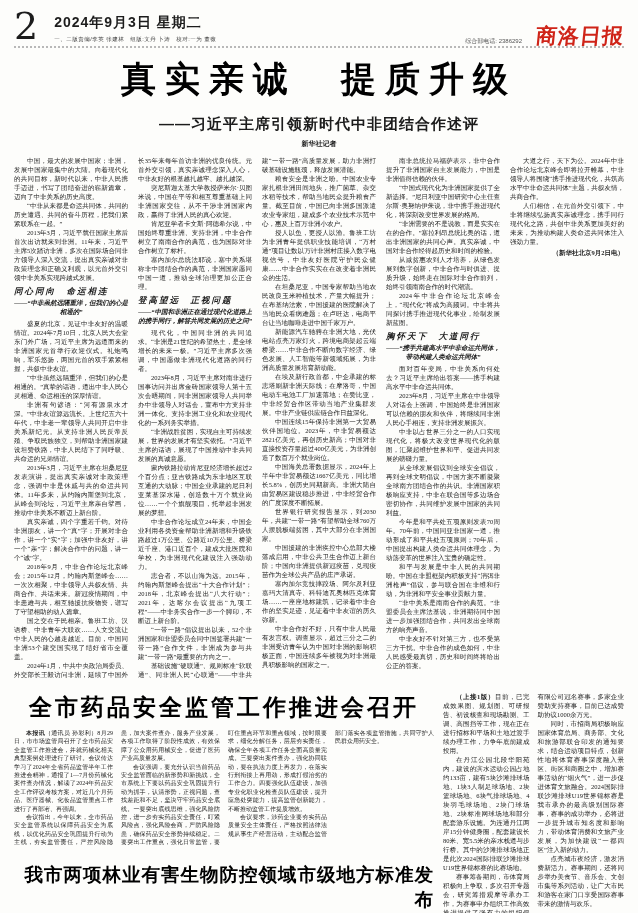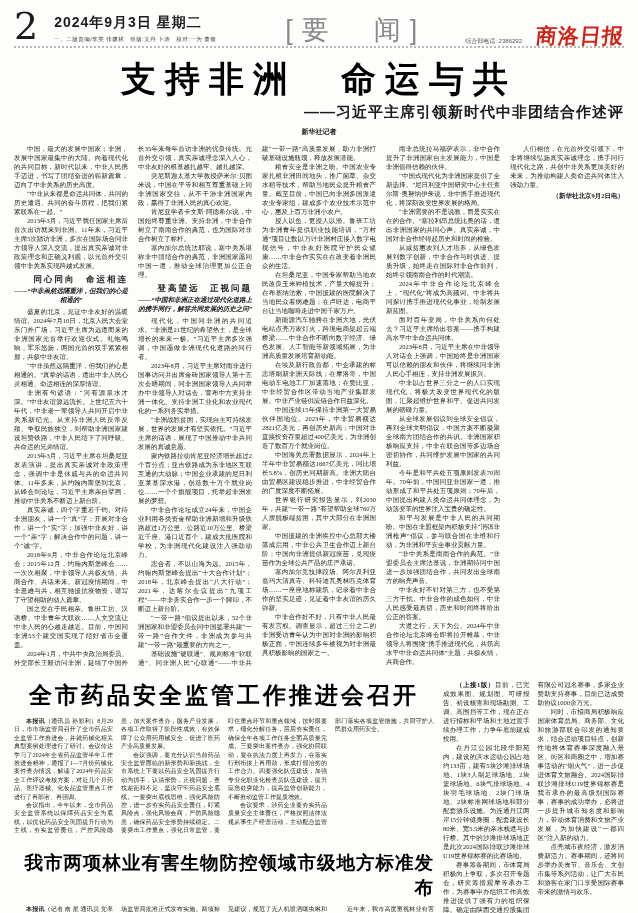--- a/index.html
+++ b/index.html
@@ -15,28 +15,28 @@
   .date { font-family:"Liberation Sans",sans-serif; font-size:14px; font-weight:bold; letter-spacing:1px; }
   .staff { font-family:"Liberation Sans",sans-serif; font-size:5.5px; color:#444; margin-top:4px; letter-spacing:.5px; }
   .section-title { font-family:"Liberation Sans",sans-serif; font-size:27px; color:#8a8a8a; letter-spacing:9px; padding-top:4px; margin-left:30px; }
   .hright { display:flex; align-items:flex-end; padding-top:14px; }
   .phone { font-family:"Liberation Sans",sans-serif; font-size:6px; color:#555; margin-right:14px; margin-bottom:4px; }
   .masthead { font-family:"DejaVu Serif",serif; font-size:21px; font-weight:bold; color:#cf2418; transform:skewX(-6deg); letter-spacing:1px; }
   .rule { border-bottom:2px dotted #b8b8b8; margin-top:2px; }
 
   
   .main-title { font-family:"Liberation Sans",sans-serif; text-align:center; font-size:35px; font-weight:900; letter-spacing:9px; margin-top:8px; color:#000; }
-  .main-subtitle { font-family:"Liberation Sans",sans-serif; text-align:right; font-size:15px; font-weight:bold; margin-top:0; letter-spacing:1px; }
+  .main-subtitle { font-family:"Liberation Sans",sans-serif; text-align:center; font-size:15px; font-weight:bold; margin-top:12px; letter-spacing:1px; }
   .main-byline { font-family:"Liberation Sans",sans-serif; text-align:center; font-size:7px; font-weight:bold; margin-top:5px; }
   .main-body { margin-top:7px; height:524px; overflow:hidden;
     column-count:5; column-gap:10px; column-fill:auto;
     font-size:6.5px; line-height:9px; text-align:justify; }
   .main-body p.para { text-indent:2em; }
   .subhead-wrap { break-inside:avoid; margin:5px 0 3px; }
-  .subhead { font-family:"Liberation Sans",sans-serif; text-align:right; font-weight:bold; font-size:8.5px; letter-spacing:2px; }
+  .subhead { font-family:"Liberation Sans",sans-serif; text-align:left; font-weight:bold; font-size:8.5px; letter-spacing:2px;font-style:italic; }
   .subquote { text-align:center; font-weight:bold; font-style:italic; font-size:6.5px; margin-top:2px; line-height:9px; }
   p.dateline { text-align:right; font-weight:bold; margin-top:2px; }
 
   
   .bottom { display:flex; margin-top:12px; height:241px; gap:9px; overflow:hidden; }
   .bottom-left { width:420px; }
   .art-title-a { font-family:"Liberation Sans",sans-serif; text-align:center; font-size:23px; font-weight:900; letter-spacing:3px; color:#000; }
   .body-a { margin-top:6px; height:126px; overflow:hidden; column-count:4; column-gap:8px; column-fill:auto;
     font-size:6px; line-height:8.4px; text-align:justify; }
   .art-b { margin-top:7px; }
@@ -55,30 +55,29 @@
 <div class="page">
 
   <header class="header">
     <div class="hleft">
       <div class="pagenum">2</div>
       <div class="datebox">
         <div class="date">2024年9月3日 星期二</div>
         <div class="staff">一、二版责编/李英 张建林　组版:文丹 卜涛　校对:一为 董薇</div>
       </div>
     </div>
-    <div class="section-title">[要　闻]</div>
     <div class="hright">
       <span class="phone">综合部电话: 2386292</span>
       <span class="masthead">商洛日报</span>
     </div>
   </header>
   <div class="rule"></div>
 
   <article class="main">
-    <h1 class="main-title">支持非洲　命运与共</h1>
+    <h1 class="main-title">真实亲诚　提质升级</h1>
     <h2 class="main-subtitle">——习近平主席引领新时代中非团结合作述评</h2>
     <div class="main-byline">新华社记者</div>
     <div class="main-body">
         <p class="para">中国，最大的发展中国家；非洲，发展中国家最集中的大陆。向着现代化的共同目标，新时代以来，中非人民携手迈进，书写了团结奋进的崭新篇章，迈向了中非关系的历史高度。</p>
         <p class="para">“中非从来都是命运共同体，共同的历史遭遇、共同的奋斗历程，把我们紧紧联系在一起。”</p>
         <p class="para">2013年3月，习近平就任国家主席后首次出访就来到非洲。11年来，习近平主席5次踏访非洲，多次在国际场合同非方领导人深入交流，提出真实亲诚对非政策理念和正确义利观，以元首外交引领中非关系实现跨越式发展。</p>
         <div class="subhead-wrap">
           <div class="subhead">同心同向　命运相连</div>
           <div class="subquote">——“中非虽然远隔重洋，但我们的心是相通的”</div>
         </div>
@@ -114,20 +113,24 @@
         <p class="para">中国海关总署数据显示，2024年上半年中非贸易额达1667亿美元，同比增长5.8%，创历史同期新高。非洲大陆自由贸易区建设稳步推进，中非经贸合作的广度深度不断拓展。</p>
         <p class="para">世界银行研究报告显示，到2030年，共建“一带一路”有望帮助全球760万人摆脱极端贫困，其中大部分在非洲国家。</p>
         <p class="para">中国援建的非洲疾控中心总部大楼落成启用，中非公共卫生合作迈上新台阶；中国向非洲提供新冠疫苗，兑现疫苗作为全球公共产品的庄严承诺。</p>
         <p class="para">塞内加尔竞技摔跤场、阿尔及利亚嘉玛大清真寺、科特迪瓦奥林匹克体育场……一座座地标建筑，记录着中非合作的坚实足迹，见证着中非友谊的历久弥新。</p>
         <p class="para">中非合作好不好，只有中非人民最有发言权。调查显示，超过三分之二的非洲受访青年认为中国对非洲的影响积极正面，中国连续多年被视为对非洲最具积极影响的国家之一。</p>
         <p class="para">南非总统拉马福萨表示，非中合作提升了非洲国家自主发展能力，中国是非洲值得信赖的伙伴。</p>
         <p class="para">“中国式现代化为非洲国家提供了全新选择。”尼日利亚中国研究中心主任查尔斯·奥努纳伊朱说，非中携手推进现代化，将深刻改变世界发展的格局。</p>
         <p class="para">“非洲需要的不是说教，而是实实在在的合作。”塞拉利昂总统比奥的话，道出非洲国家的共同心声。真实亲诚，中国对非合作经得起历史和时间的检验。</p>
         <p class="para">从减贫惠农到人才培养，从绿色发展到数字创新，中非合作与时俱进、提质升级，始终走在国际对非合作前列，始终引领南南合作的时代潮流。</p>
         <p class="para">2024年中非合作论坛北京峰会上，“现代化”将成为高频词。中非将共同探讨携手推进现代化事业，绘制发展新蓝图。</p>
+        <div class="subhead-wrap">
+          <div class="subhead">胸怀天下　大道同行</div>
+          <div class="subquote">——“携手共建高水平中非命运共同体，带动构建人类命运共同体”</div>
+        </div>
         <p class="para">面对百年变局，中非关系向何处去？习近平主席给出答案——携手构建高水平中非命运共同体。</p>
         <p class="para">2023年8月，习近平主席在中非领导人对话会上强调，中国始终是非洲国家可以信赖的朋友和伙伴，将继续同非洲人民心手相连，支持非洲发展振兴。</p>
         <p class="para">中非以占世界三分之一的人口实现现代化，将极大改变世界现代化的版图，汇聚起维护世界和平、促进共同发展的磅礴力量。</p>
         <p class="para">从全球发展倡议到全球安全倡议，再到全球文明倡议，中国方案不断凝聚全球南方团结合作的共识。非洲国家积极响应支持，中非在联合国等多边场合密切协作，共同维护发展中国家的共同利益。</p>
         <p class="para">今年是和平共处五项原则发表70周年。70年前，中国同亚非国家一道，推动形成了和平共处五项原则；70年后，中国提出构建人类命运共同体理念，为动荡变革的世界注入宝贵的确定性。</p>
         <p class="para">和平与发展是中非人民的共同期盼。中国在非盟框架内积极支持“消弭非洲枪声”倡议，参与联合国在非维和行动，为非洲和平安全事业贡献力量。</p>
         <p class="para">“非中关系是南南合作的典范。”非盟委员会主席法基说，非洲期待同中国进一步加强团结合作，共同发出全球南方的响亮声音。</p>
         <p class="para">中非友好不针对第三方，也不受第三方干扰。中非合作的成色如何，中非人民感受最真切，历史和时间终将给出公正的答案。</p>
         <p class="para">大道之行，天下为公。2024年中非合作论坛北京峰会即将拉开帷幕，中非领导人将围绕“携手推进现代化，共筑高水平中非命运共同体”主题，共叙友情，共商合作。</p>
         <p class="para">人们相信，在元首外交引领下，中非将继续弘扬真实亲诚理念，携手同行现代化之路，共创中非关系更加美好的未来，为推动构建人类命运共同体注入强劲力量。</p>

